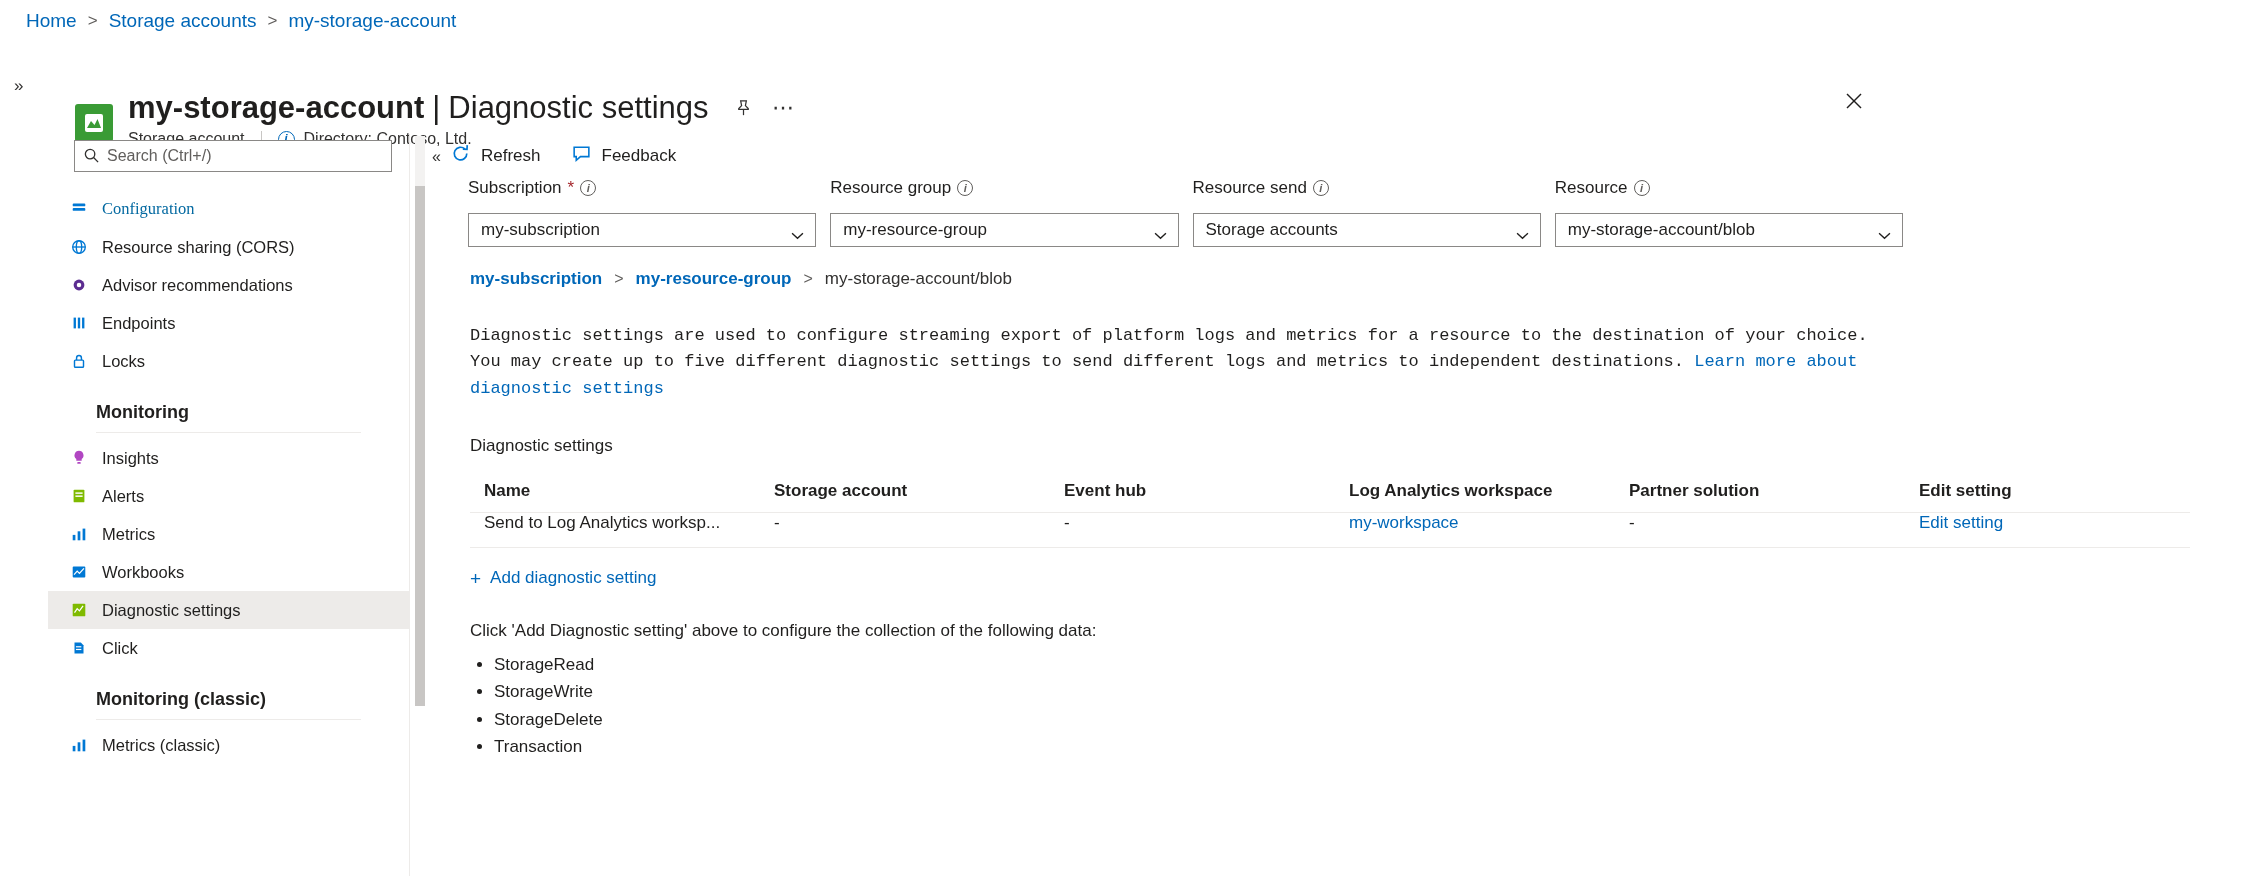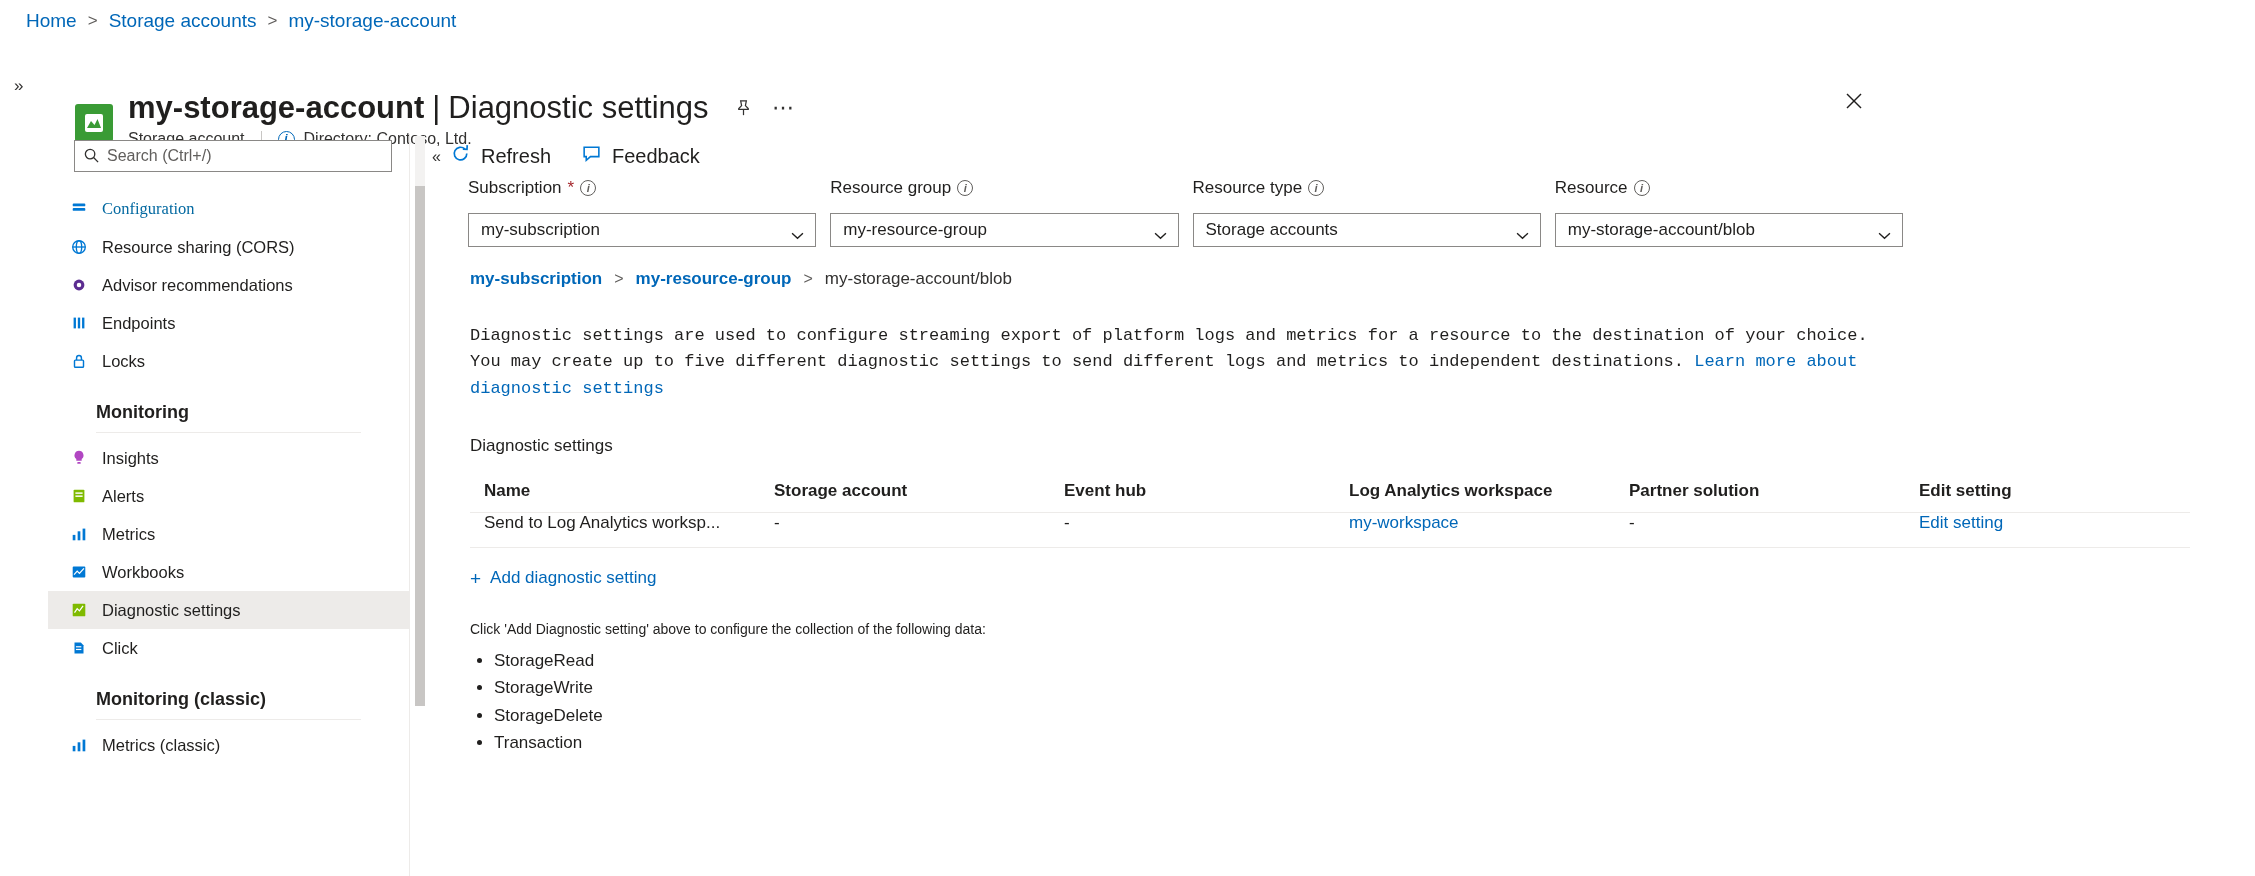--- a/index.html
+++ b/index.html
@@ -131,21 +131,21 @@
   }
 
   
   .cmdbar {
     position: absolute; left: 450px; top: 134px;
     display: flex; align-items: center; height: 44px;
   }
   .cmd {
     display: flex; align-items: center; gap: 10px;
     margin-right: 30px; cursor: pointer;
-    font-size: 20px; color: #201f1e;
+    font-size: 17px; color: #201f1e;
   }
   .cmd svg { width: 21px; height: 21px; }
 
   
   .content { position: absolute; left: 450px; top: 178px; right: 0; bottom: 0; }
   .filter-row { display: flex; gap: 14px; padding-left: 18px; }
   .filter { width: 434px; }
   .filter-label {
     font-size: 17px; color: #201f1e; margin-bottom: 15px;
     display: flex; align-items: center; gap: 6px;
@@ -203,21 +203,21 @@
   .col-law { width: 280px; }
   .col-partner { width: 290px; }
 
   .add-link {
     display: inline-flex; align-items: center; gap: 9px;
     margin: 20px 0 0 20px;
     font-size: 17px; color: #0067b8; cursor: pointer;
   }
   .add-plus { font-size: 19px; line-height: 1; }
 
-  .click-note { margin: 32px 0 0 20px; font-size: 14px; color: #201f1e; }
+  .click-note { margin: 32px 0 0 20px; font-size: 17px; color: #201f1e; }
   ul.data-list { margin: 10px 0 0 44px; padding: 0; }
   ul.data-list li { font-size: 17px; color: #201f1e; line-height: 1.62; }
 </style>
 </head>
 <body>
 
 <div class="page">
 
   <div class="breadcrumb">
     <a>Home</a>
@@ -456,21 +456,21 @@
           <span class="chev">
             <svg viewBox="0 0 12 8" width="13" height="9" fill="none" stroke="#201f1e" stroke-width="1.3">
                 <polyline points="1,2 6,6.5 11,2"></polyline>
               </svg>
           </span>
         </div>
       </div>
 
       <div class="filter">
         <div class="filter-label">
-          <span>Resource type</span>
+          <span>Resource send</span>
           <span class="i-circ">i</span>
         </div>
         <div class="dropdown">
           <span>Storage accounts</span>
           <span class="chev">
             <svg viewBox="0 0 12 8" width="13" height="9" fill="none" stroke="#201f1e" stroke-width="1.3">
                 <polyline points="1,2 6,6.5 11,2"></polyline>
               </svg>
           </span>
         </div>

